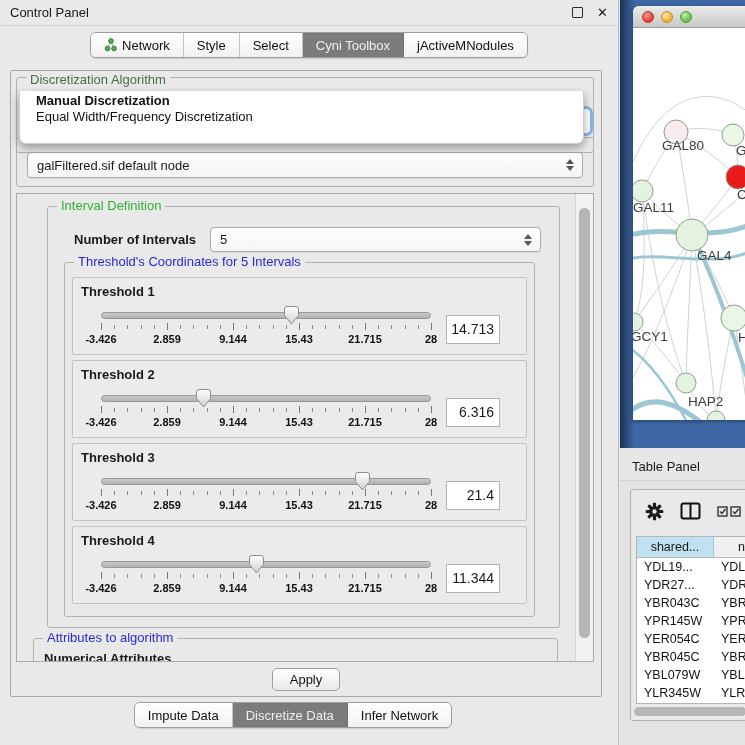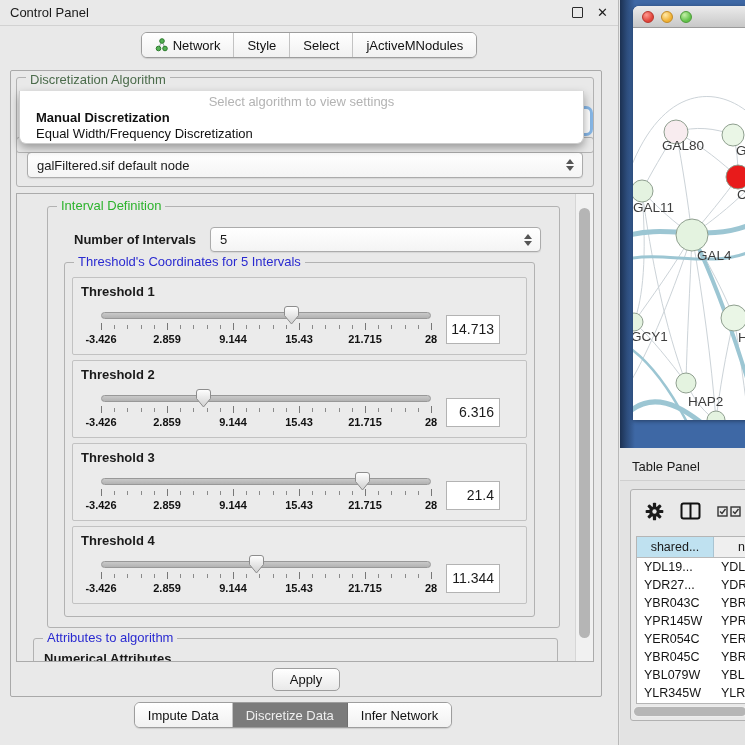--- a/index.html
+++ b/index.html
@@ -125,33 +125,35 @@
             <circle cx="10" cy="10.5" r="2.3" fill="#54b154" stroke="#2c7a2c"></circle>
           </svg>
           <span>Network</span>
         </div>
         <div class="tab">
           <span>Style</span>
         </div>
         <div class="tab">
           <span>Select</span>
         </div>
+        <div class="tab active">
+          <span>Cyni Toolbox</span>
+        </div>
         <div class="tab">
           <span>jActiveMNodules</span>
         </div>
       </div>
     </div>
 
     <div class="cp-outer">
 
       <div class="group algo-group">
         <span class="gtitle">Discretization Algorithm</span>
         <div class="focus-frag"></div>
         <div class="popup">
-          <div class="ph">Select algorithm to view settings</div>
           <div class="item bold">Manual Discretization</div>
           <div class="item">Equal Width/Frequency Discretization</div>
         </div>
       </div>
 
       <div class="group tabledata-group">
         <span class="gtitle dark">Table Data</span>
         <div class="combo tabledata-combo">
           <span>galFiltered.sif default node</span>
           <span class="stepper">

